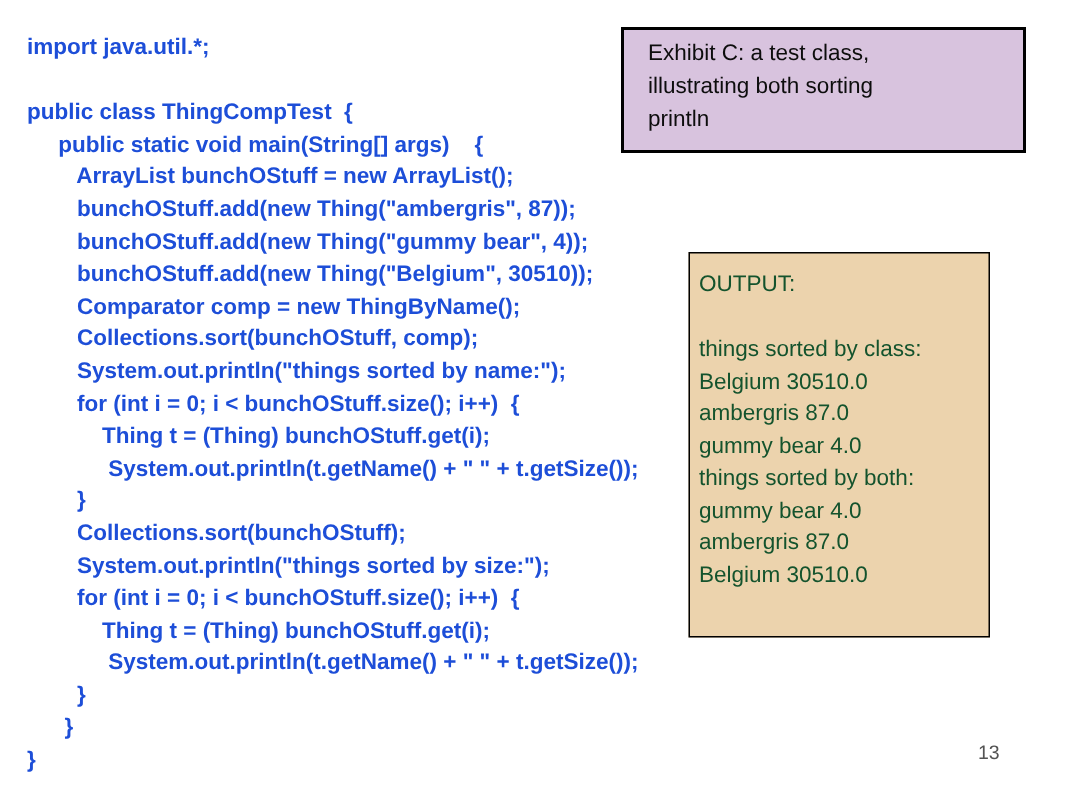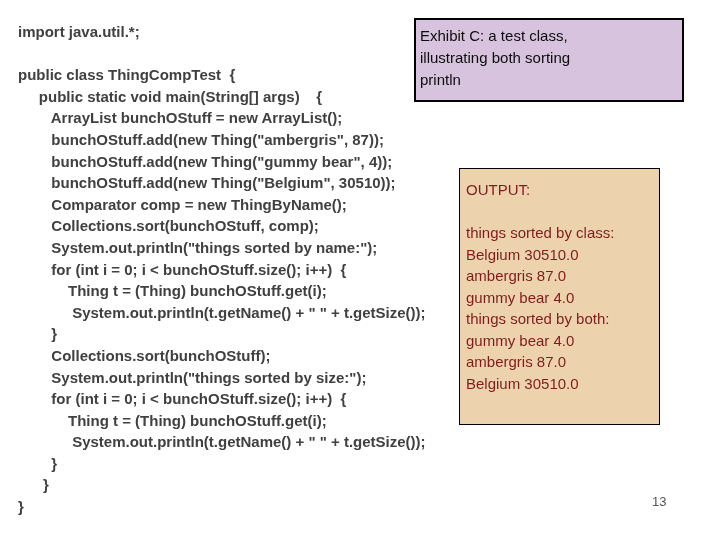--- a/index.html
+++ b/index.html
@@ -17,54 +17,54 @@
   .slide {
     position: absolute;
     inset: 0;
     background: #ffffff;
   }
   .code-block {
     position: absolute;
     left: 18px;
     top: 21px;
     z-index: 2;
-    color: #404040;
+    color: #1d4ed8;
     font-weight: bold;
     font-size: 15px;
     line-height: 21.6px;
     white-space: pre;
   }
   .callout {
     position: absolute;
     left: 414px;
     top: 18px;
     width: 270px;
     height: 84px;
     box-sizing: border-box;
     background: var(--callout-bg, #d8c3de);
     border: 2px solid #000000;
-    padding: 5px 8px 0 4px;
+    padding: 5px 8px 0 16px;
     z-index: 1;
     color: #0d0d0d;
     font-size: 15px;
     line-height: 22px;
     white-space: pre;
   }
   .output-box {
     position: absolute;
     left: 459px;
     top: 168px;
     width: 201px;
     height: 257px;
     box-sizing: border-box;
     background: var(--output-bg, #ecd3ad);
     border: 1px solid #000000;
     padding: 10px 4px 0 6px;
     z-index: 1;
-    color: #7f1d1d;
+    color: #14532d;
     font-size: 15px;
     line-height: 21.5px;
     white-space: pre;
     overflow: hidden;
   }
   .page-number {
     position: absolute;
     left: 652px;
     top: 494px;
     font-size: 13px;

